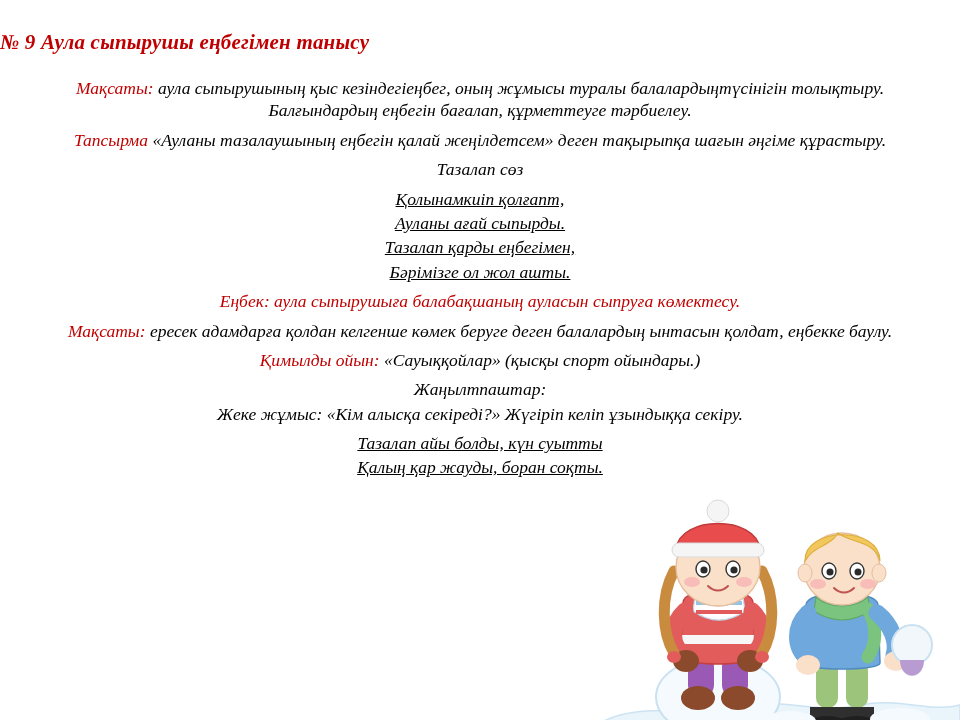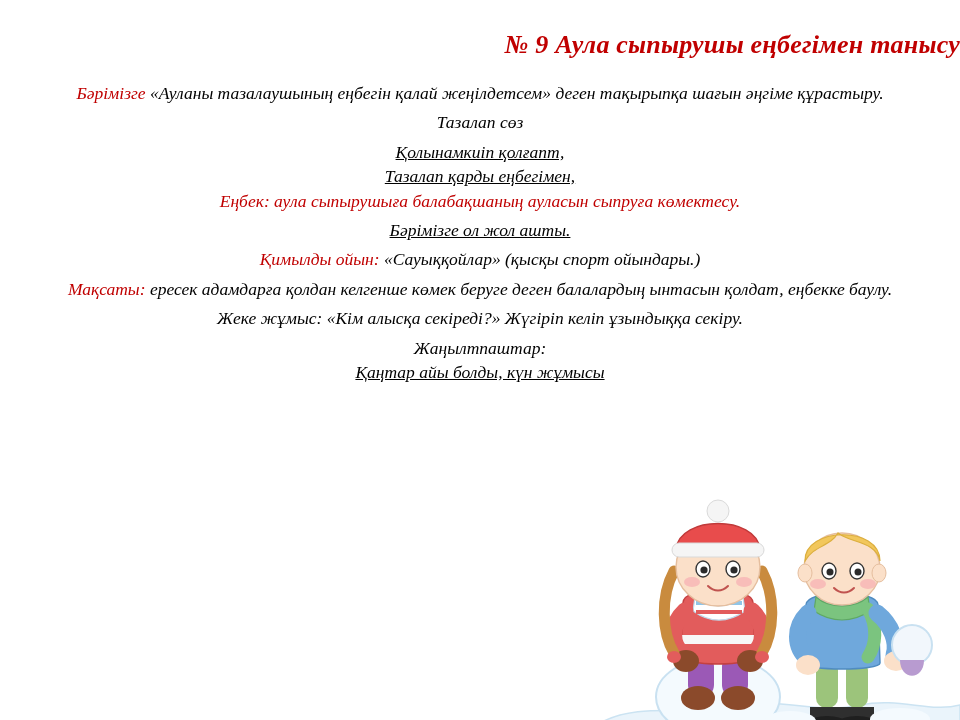--- a/index.html
+++ b/index.html
@@ -15,24 +15,24 @@
     position: relative;
   }
   .slide {
     position: relative;
     width: 960px;
     height: 720px;
     box-sizing: border-box;
   }
 
   .title {
-    text-align: right;
+    text-align: left;
     font-weight: bold;
     font-style: italic;
-    font-size: 26px;
+    font-size: 21px;
     color: #C00000;
     margin-top: 30px;
     letter-spacing: 0.2px;
   }
 
   .body-block {
     position: relative;
     z-index: 3;
     margin: 0 auto;
     width: 856px;
@@ -83,48 +83,53 @@
 </style>
 </head>
 <body>
 
 <div class="slide">
 
   <div class="title">№ 9  Аула сыпырушы еңбегімен танысу</div>
 
   <div class="body-block">
 
-
-    <p class="line spaced">
-      <span class="lead">Бәрімізге</span><span> «Ауланы тазалаушының  еңбегін қалай жеңілдетсем»  деген тақырыпқа шағын әңгіме құрастыру.</span>
+    <p class="line spaced">
+      <span class="lead">Мақсаты:</span><span> аула сыпырушының  қыс кезіндегіеңбег,  оның  жұмысы  туралы балалардыңтүсінігін толықтыру. Балғындардың еңбегін бағалап, құрметтеуге тәрбиелеу.</span>
+    </p>
+
+    <p class="line spaced">
+      <span class="lead">Тапсырма</span><span> «Ауланы тазалаушының  еңбегін қалай жеңілдетсем»  деген тақырыпқа шағын әңгіме құрастыру.</span>
     </p>
 
     <p class="line spaced center-red">Тазалап сөз</p>
 
     <p class="line verse">Қолынамкиіп қолғапт,</p>
+    <p class="line verse">Ауланы  ағай сыпырды.</p>
     <p class="line verse">Тазалап қарды еңбегімен,</p>
+    <p class="line verse spaced">Бәрімізге  ол жол ашты.</p>
+
     <p class="line spaced">
       <span class="lead">Еңбек:</span><span class="red"> аула сыпырушыға балабақшаның ауласын сыпруға көмектесу.</span>
     </p>
 
-    <p class="line verse spaced">Бәрімізге  ол жол ашты.</p>
+    <p class="line spaced">
+      <span class="lead">Мақсаты:</span><span> ересек адамдарға қолдан келгенше  көмек беруге деген балалардың ынтасын қолдат, еңбекке баулу.</span>
+    </p>
 
     <p class="line spaced">
       <span class="lead">Қимылды ойын:</span><span> «Сауыққойлар» (қысқы  спорт ойындары.)</span>
     </p>
 
-    <p class="line spaced">
-      <span class="lead">Мақсаты:</span><span> ересек адамдарға қолдан келгенше  көмек беруге деген балалардың ынтасын қолдат, еңбекке баулу.</span>
-    </p>
+    <p class="line center-red">Жаңылтпаштар:</p>
 
     <p class="line spaced">Жеке жұмыс: «Кім алысқа секіреді?» Жүгіріп келіп ұзындыққа секіру.</p>
 
-    <p class="line center-red">Жаңылтпаштар:</p>
-
-    <p class="line verse">Қаңтар айы болды, күн жұмысы</p>
+    <p class="line verse">Тазалап айы болды, күн суытты</p>
+    <p class="line verse">Қалың қар жауды, боран соқты.</p>
 
   </div>
 
   <div class="art">
     <svg width="360" height="265" viewBox="0 0 360 265" xmlns="http://www.w3.org/2000/svg">
 
       <path d="M0 238 C40 216, 90 232, 130 222 C175 210, 215 230, 260 220 C300 212, 330 228, 360 220 L360 265 L0 265 Z" fill="#EAF4FB" stroke="#CBE3F2" stroke-width="1.5"></path>
       <path d="M10 252 C60 240, 120 256, 180 246 C240 236, 300 254, 355 244" fill="none" stroke="#D8ECF8" stroke-width="3"></path>
 
       <ellipse cx="118" cy="212" rx="62" ry="40" fill="#F4FAFE" stroke="#C9E1F1" stroke-width="2"></ellipse>

